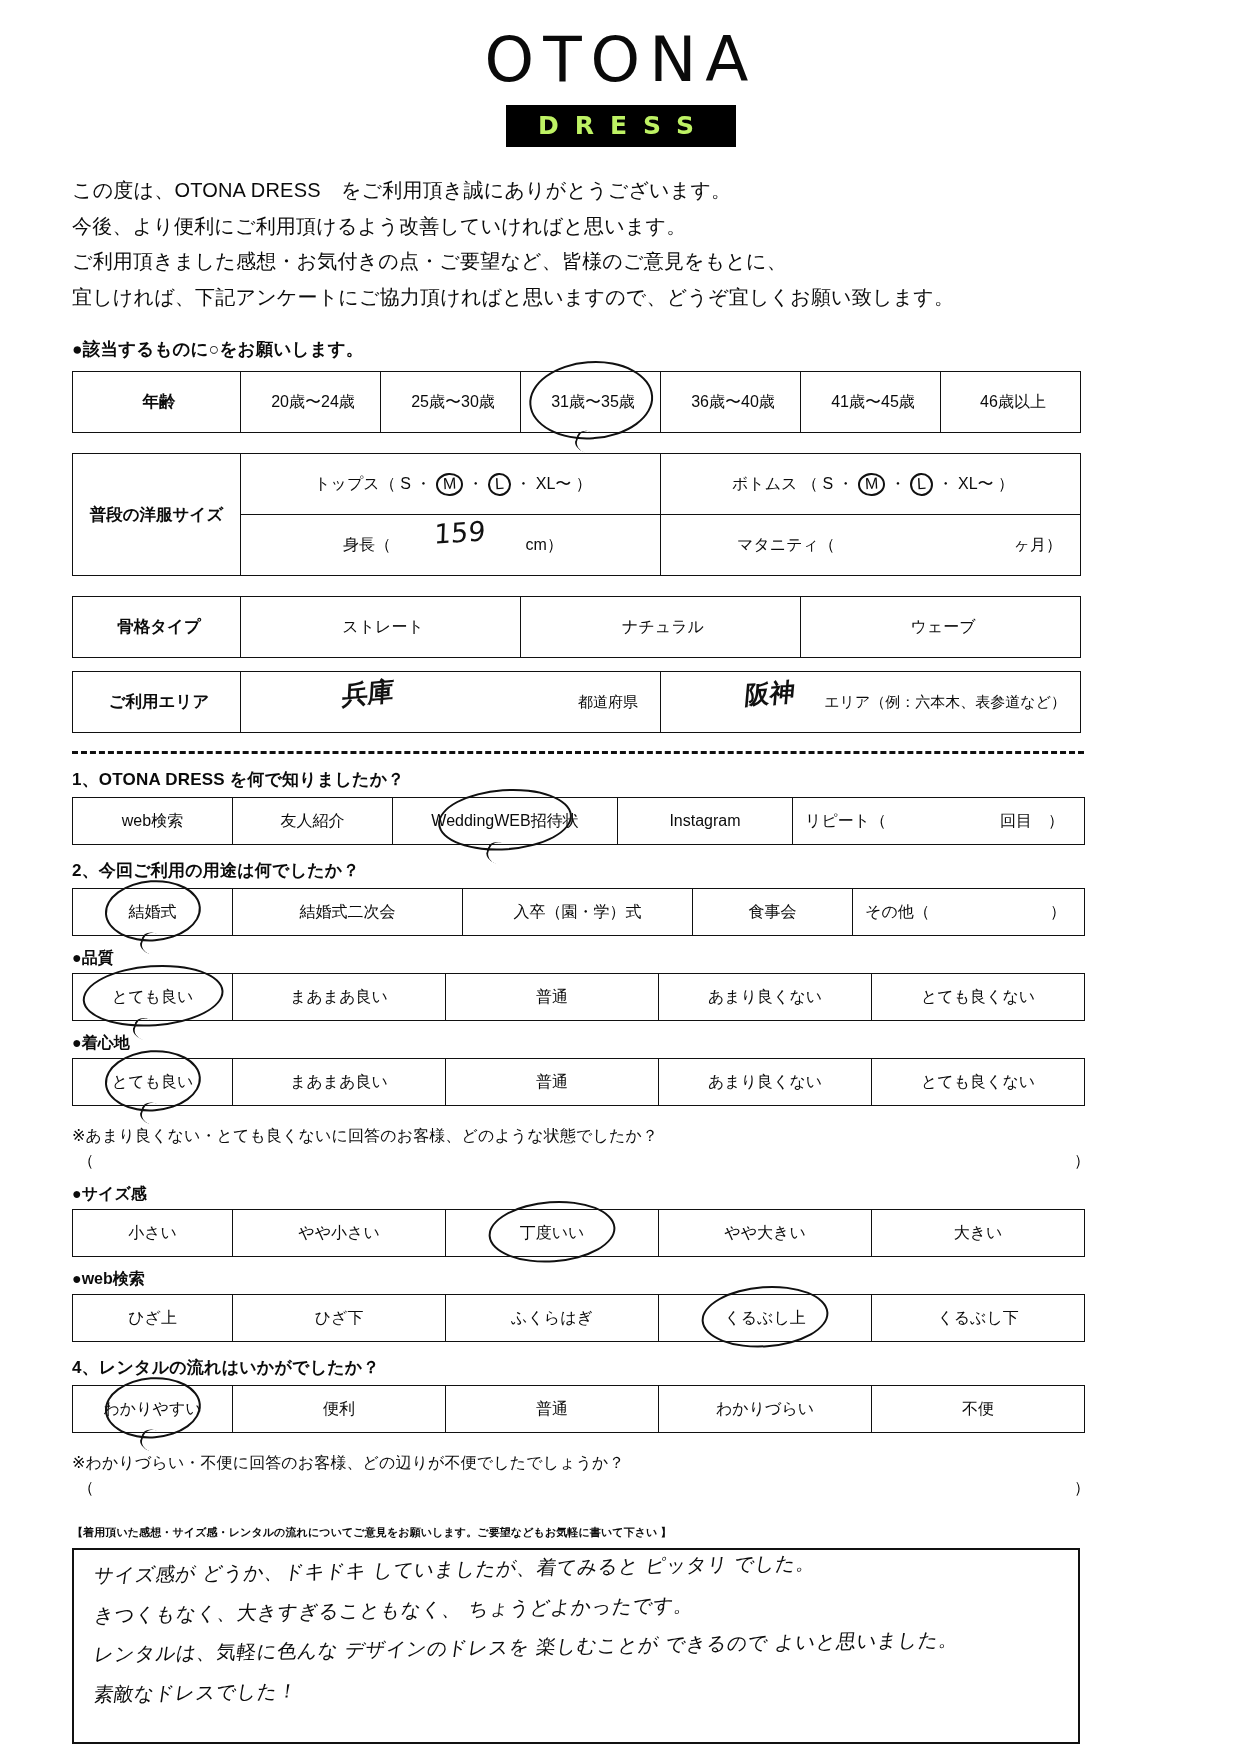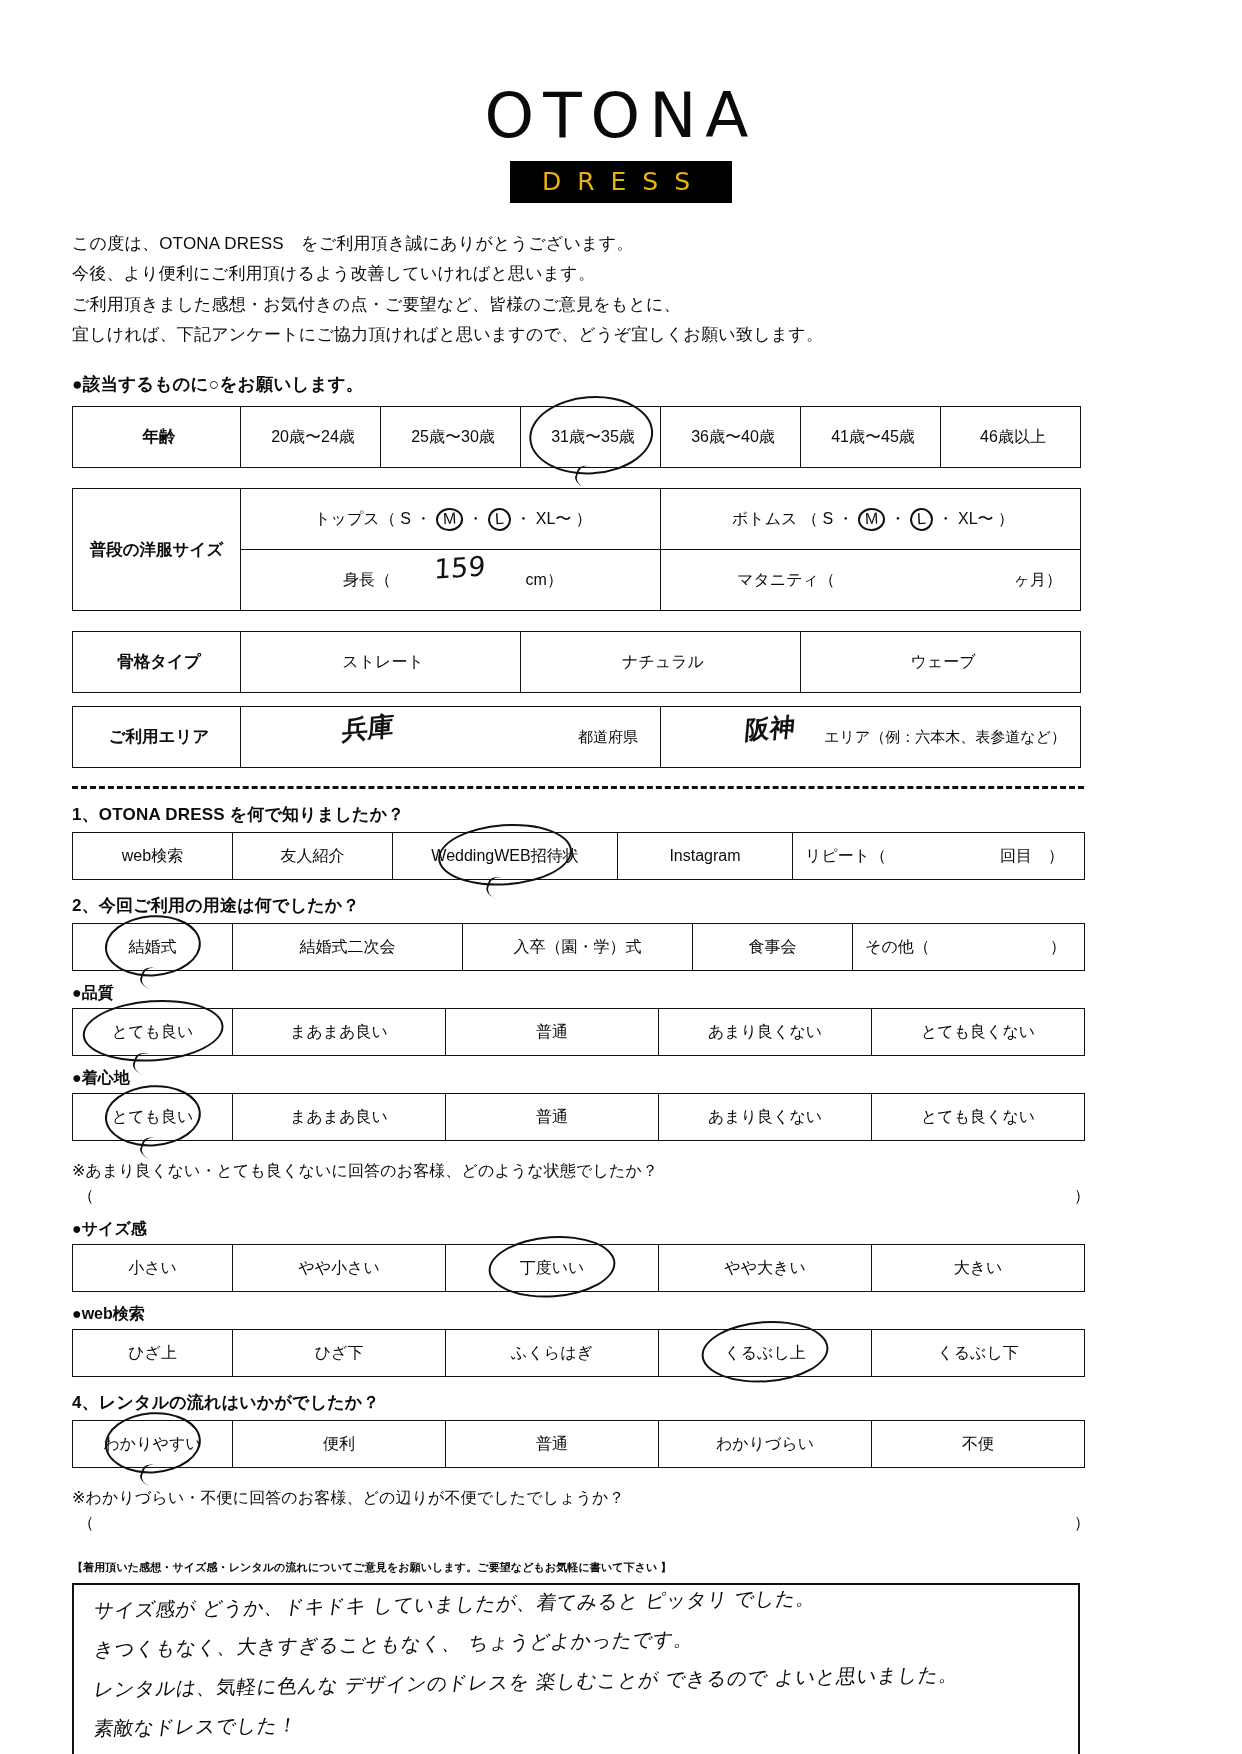--- a/index.html
+++ b/index.html
@@ -17,47 +17,47 @@
   }
   .page {
     position: absolute;
     inset: 0;
     padding: 0;
   }
 
   
   .logo-wrap {
     text-align: center;
-    padding-top: 36px;
-    margin-top: 48px;
+    padding-top: 28px;
   }
   .logo-otona {
     font-size: 63px;
     letter-spacing: 9px;
     font-weight: 400;
     line-height: 1;
     color: #0a0a0a;
     font-family: "DejaVu Sans", sans-serif;
   }
   .logo-dress-bar {
     display: inline-block;
     background: #000000;
-    color: #eab308;
+    color: #bef264;
     font-size: 25px;
     letter-spacing: 16px;
     padding: 8px 26px 9px 32px;
     margin-top: 14px;
     line-height: 1;
     font-family: "DejaVu Sans", sans-serif;
+    font-weight: bold;
   }
 
   
   .intro {
     margin: 26px 0 0 72px;
-    font-size: 17px;
+    font-size: 20px;
     line-height: 1.78;
     letter-spacing: 0.2px;
   }
   .intro div { white-space: nowrap; }
 
   
   .lead {
     margin: 22px 0 10px 72px;
     font-size: 17.5px;
     font-weight: bold;

